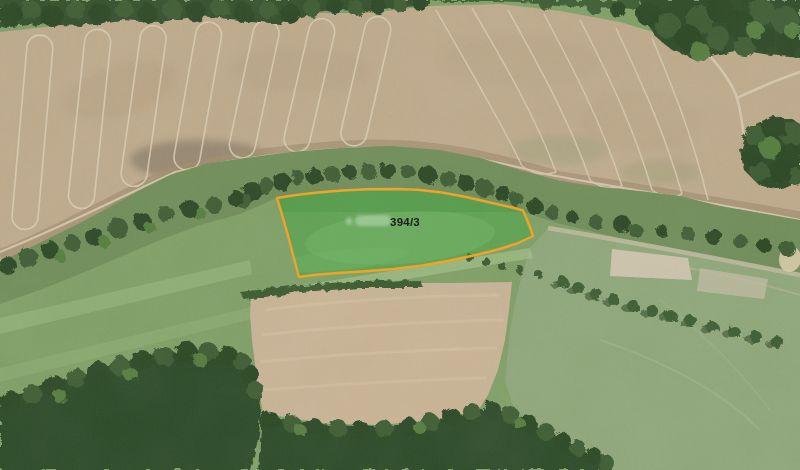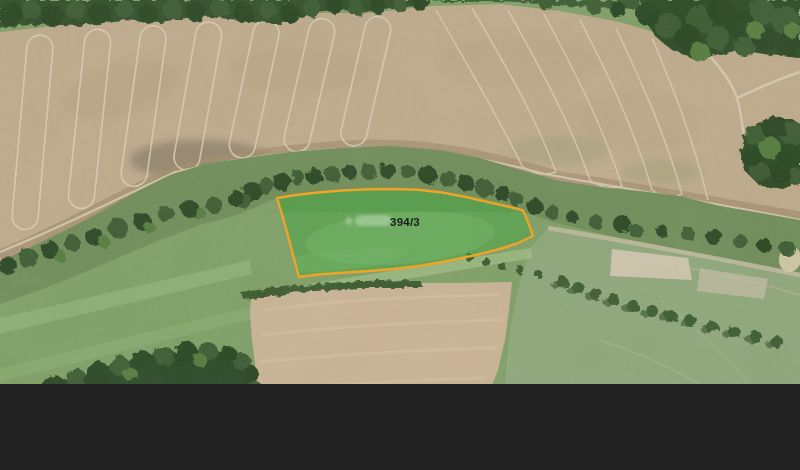--- a/index.html
+++ b/index.html
@@ -1,18 +1,18 @@
 <!DOCTYPE html>
 <html><head>
 <meta charset="utf-8">
 <style>
   html,body{margin:0;padding:0;background:#222;}
   .stage{
     position:relative;
-    width:800px;height:384px;
+    width:800px;height:470px;
     overflow:hidden;
     font-family:"Liberation Sans", sans-serif;
   }
   .stage svg{display:block;width:800px;height:470px;}
   .photo{filter:blur(0.45px);}
   .parcel-label{
     font-family:"Liberation Sans", sans-serif;
     font-size:11.5px;
     font-weight:600;
     letter-spacing:0.2px;

